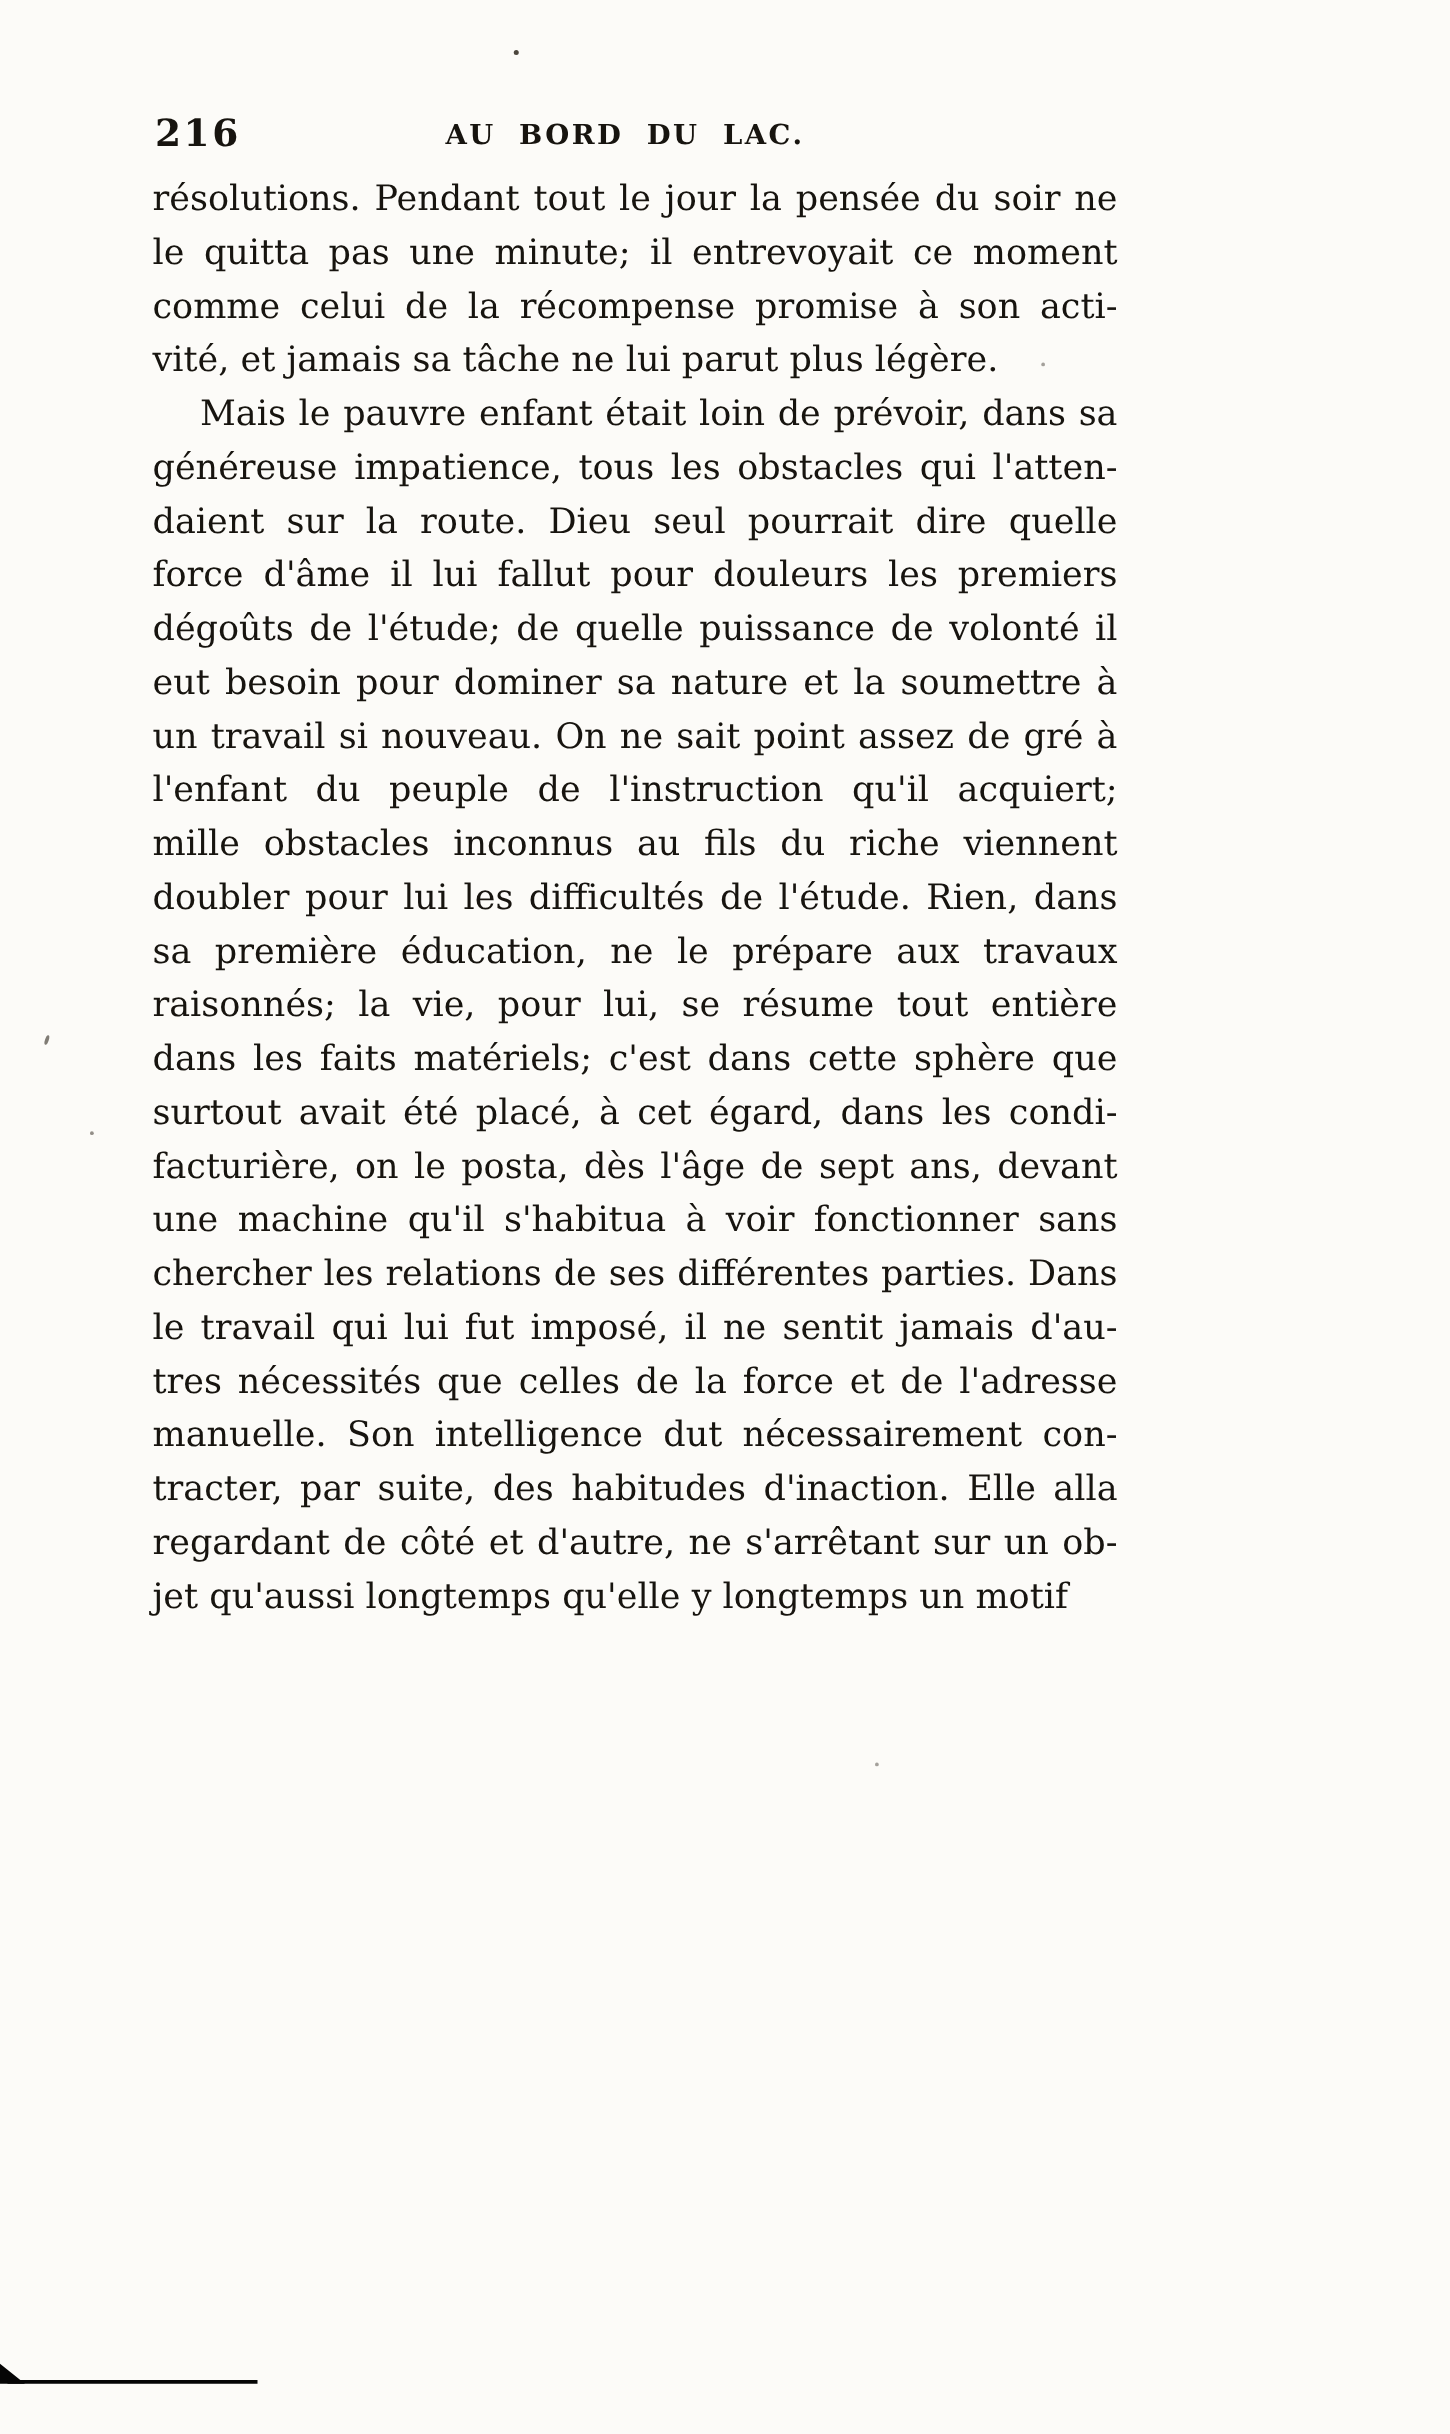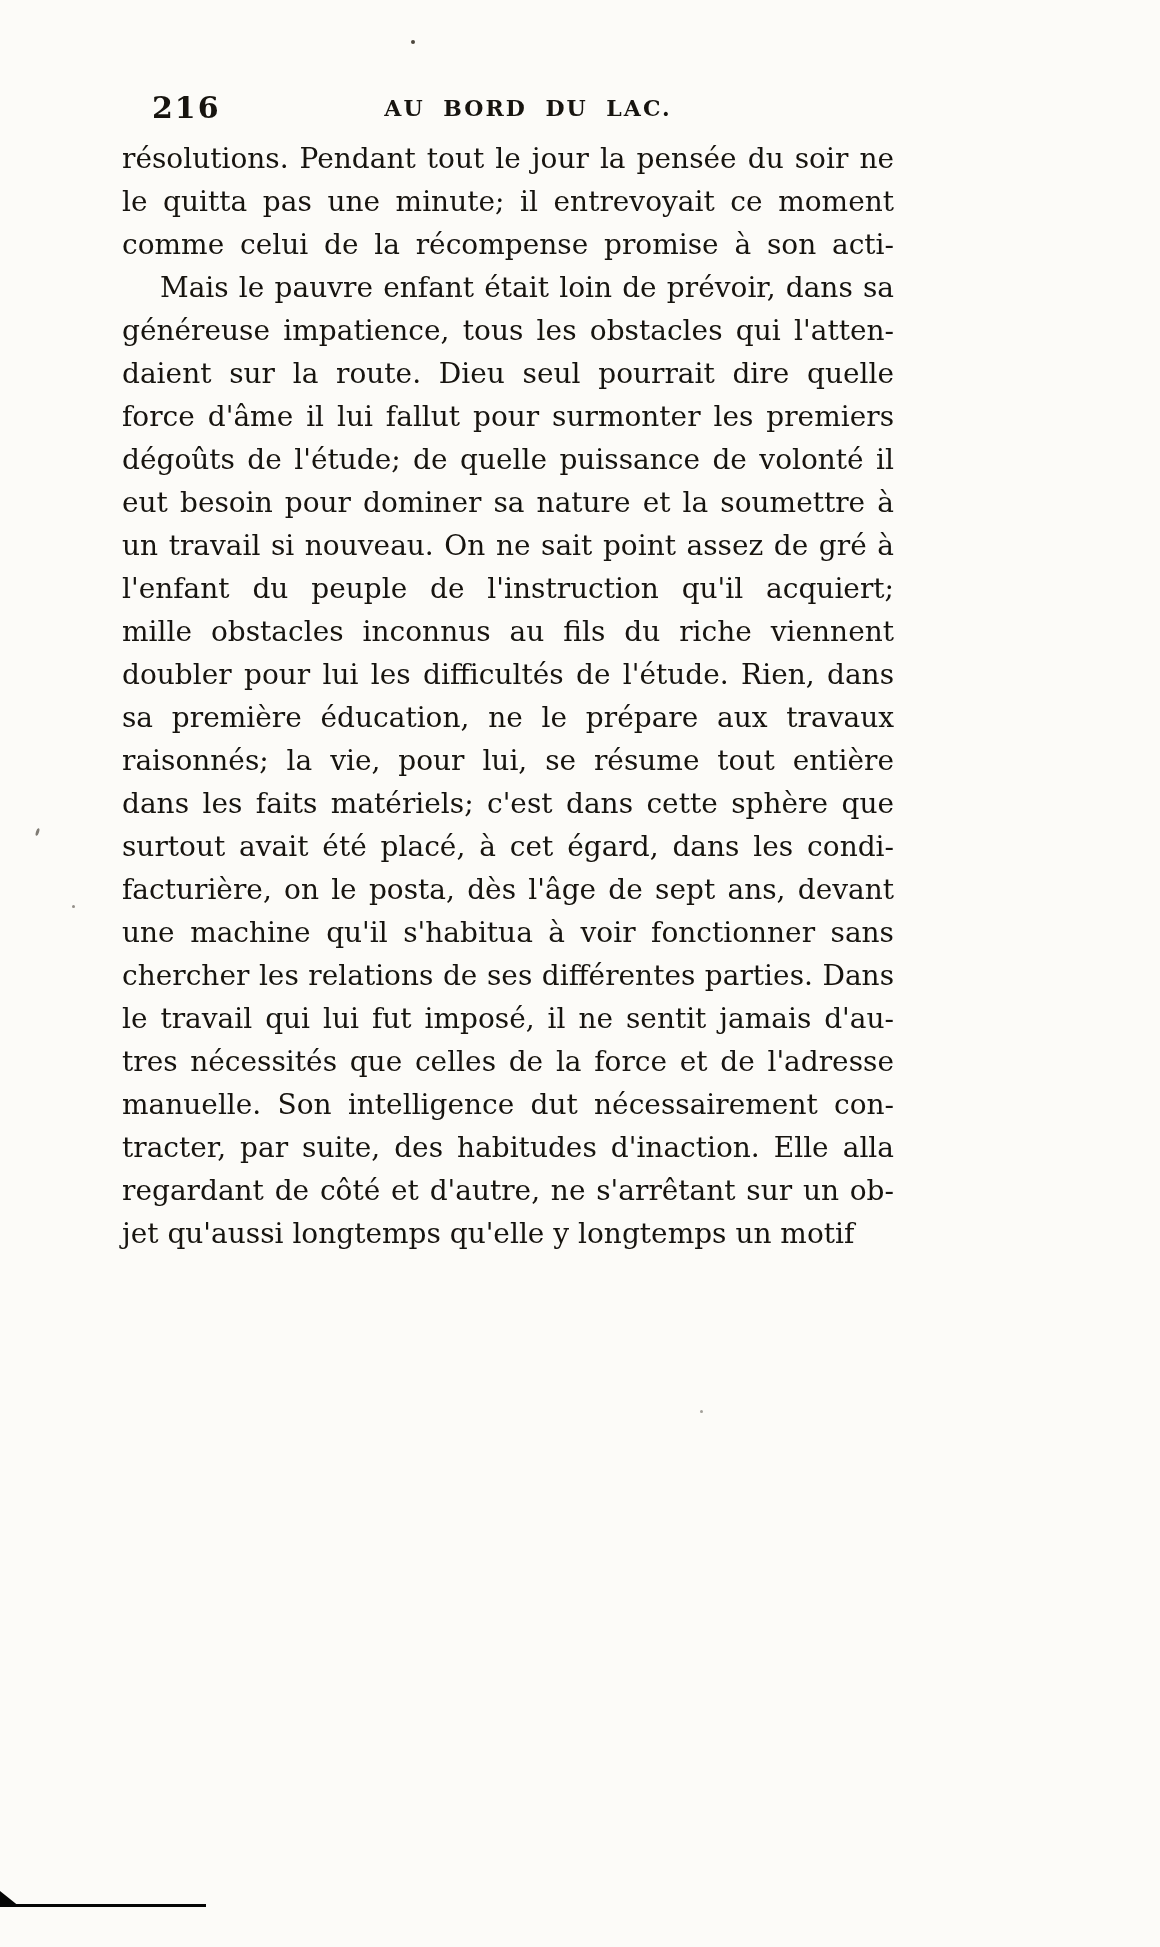--- a/index.html
+++ b/index.html
@@ -18,21 +18,20 @@
   .page {
     position: absolute;
     inset: 0;
   }
   .page-header {
     position: absolute;
     top: 90px;
     left: 122px;
     width: 772px;
     height: 36px;
-    margin-left: 28px;
   }
   .page-number {
     position: absolute;
     left: 2px;
     top: 0;
     font-size: 30px;
     font-weight: bold;
     letter-spacing: 2px;
   }
   .running-title {
@@ -102,24 +101,25 @@
 
   <div class="page-header">
     <span class="page-number">216</span>
     <span class="running-title">AU BORD DU LAC.</span>
   </div>
 
   <div class="text-block">
       <div class="line">résolutions. Pendant tout le jour la pensée du soir ne</div>
       <div class="line">le quitta pas une minute; il entrevoyait ce moment</div>
       <div class="line">comme celui de la récompense promise à son acti-</div>
+      <div class="line last">vité, et jamais sa tâche ne lui parut plus légère.</div>
       <div class="line indent">Mais le pauvre enfant était loin de prévoir, dans sa</div>
       <div class="line">généreuse impatience, tous les obstacles qui l'atten-</div>
       <div class="line">daient sur la route. Dieu seul pourrait dire quelle</div>
-      <div class="line">force d'âme il lui fallut pour surmonter les premiers</div>
+      <div class="line">force d'âme il lui fallut pour douleurs les premiers</div>
       <div class="line">dégoûts de l'étude; de quelle puissance de volonté il</div>
       <div class="line">eut besoin pour dominer sa nature et la soumettre à</div>
       <div class="line">un travail si nouveau. On ne sait point assez de gré à</div>
       <div class="line">l'enfant du peuple de l'instruction qu'il acquiert;</div>
       <div class="line">mille obstacles inconnus au fils du riche viennent</div>
       <div class="line">doubler pour lui les difficultés de l'étude. Rien, dans</div>
       <div class="line">sa première éducation, ne le prépare aux travaux</div>
       <div class="line">raisonnés; la vie, pour lui, se résume tout entière</div>
       <div class="line">dans les faits matériels; c'est dans cette sphère que</div>
       <div class="line">surtout avait été placé, à cet égard, dans les condi-</div>

